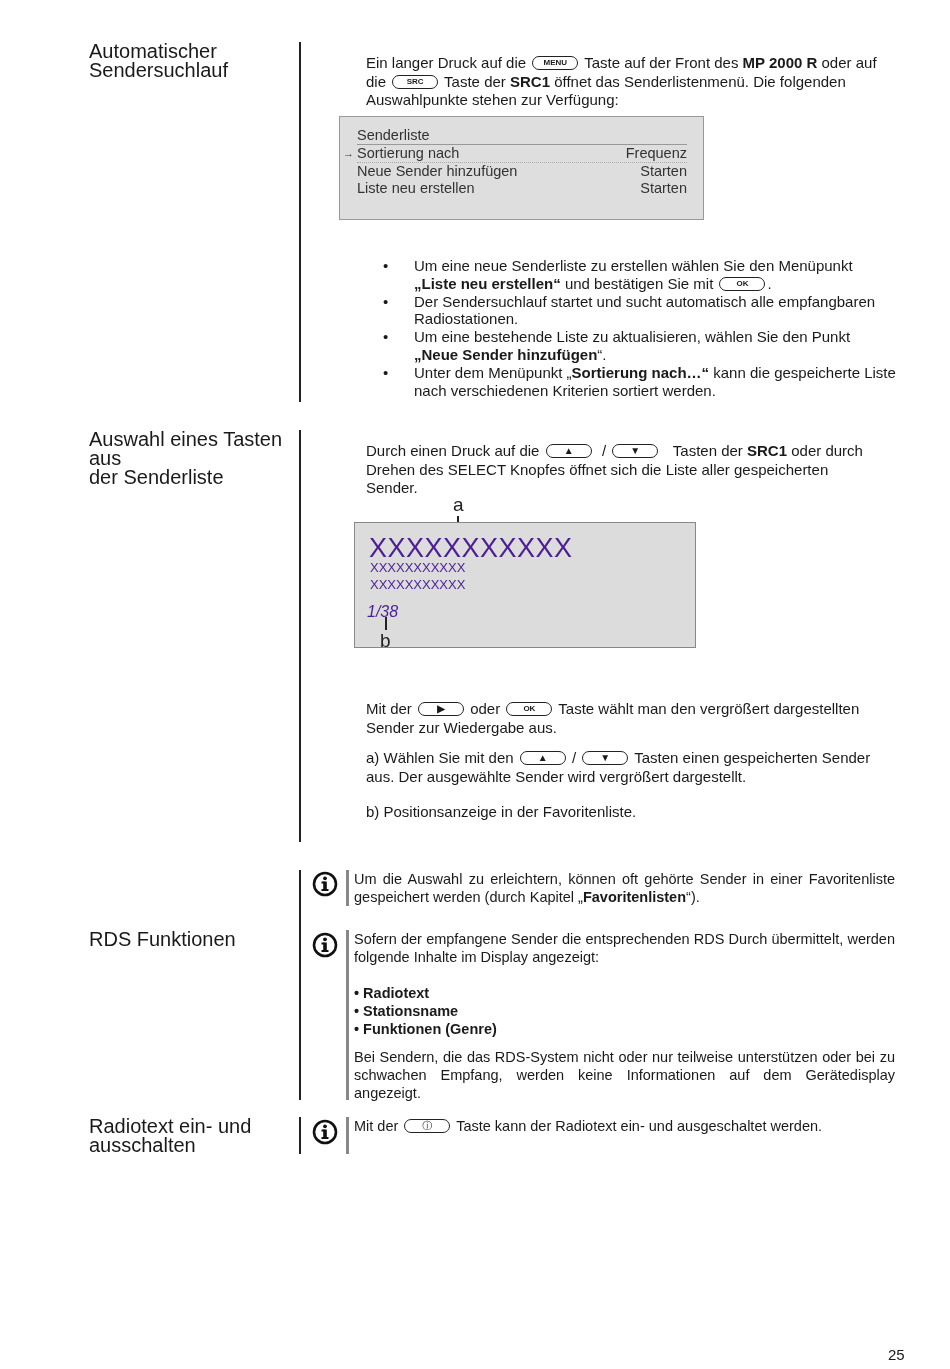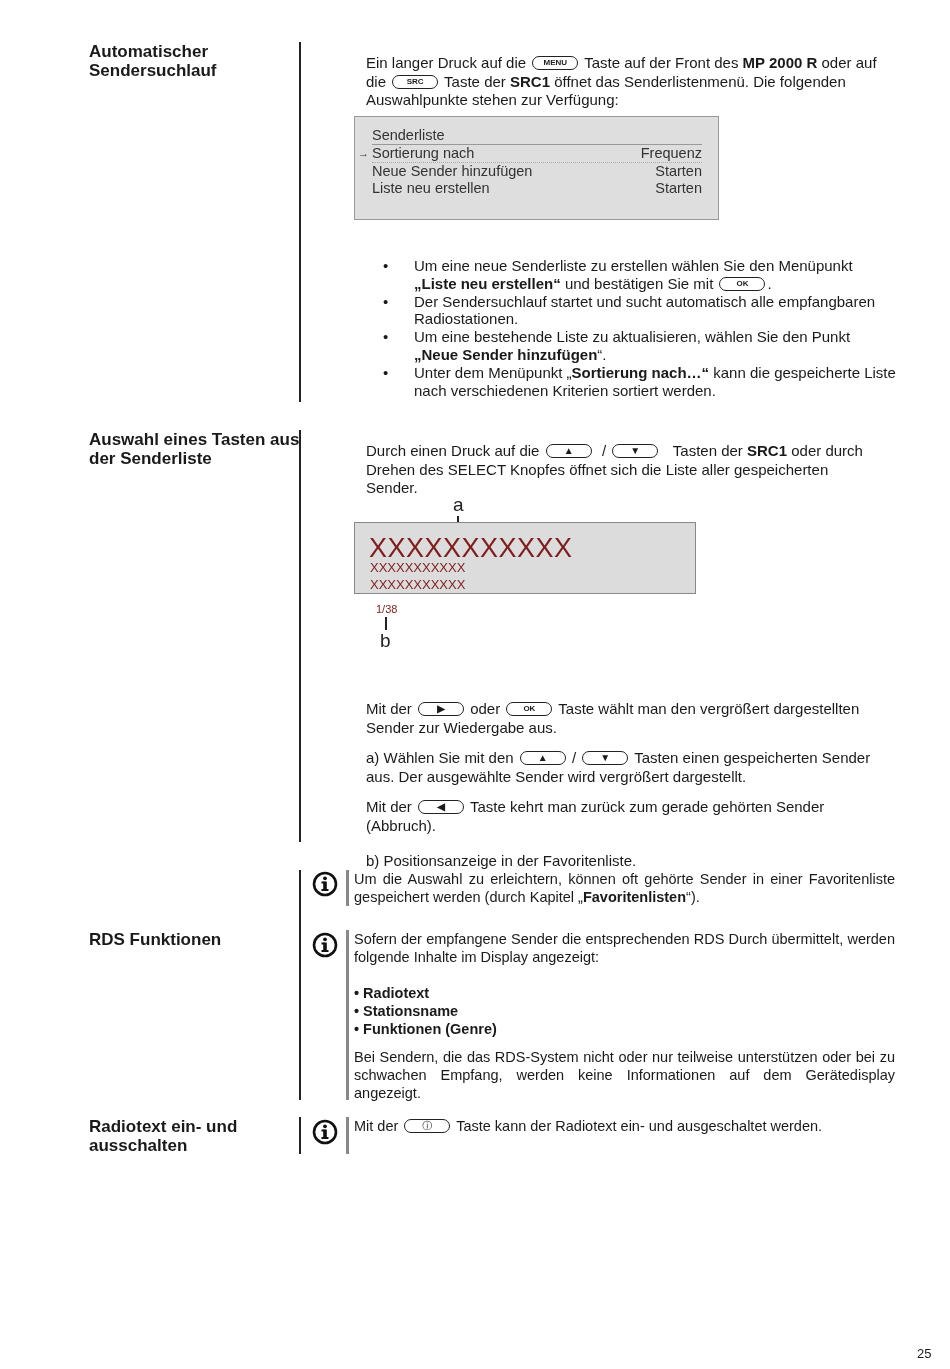--- a/index.html
+++ b/index.html
@@ -1,48 +1,48 @@
 <!DOCTYPE html>
 <html><head>
 <meta charset="utf-8">
 <style>
   html, body { margin:0; padding:0; background:#ffffff; }
   body { width:950px; height:1369px; position:relative; font-family:"Liberation Sans", sans-serif; color:#1a1a1a; overflow:hidden; }
-  .heading { position:absolute; left:89px; width:210px; font-weight:bold; font-size:17px; line-height:19px; }
+  .heading { position:absolute; left:89px; width:210px; font-weight:normal; font-size:20px; line-height:19px; }
   .vline { position:absolute; left:299px; width:1.5px; background:#222; }
   .content { position:absolute; left:354px; width:540px; font-size:15px; line-height:18.5px; }
   .content p { margin:12px; }
   b { font-weight:bold; }
   .key { display:inline-block; vertical-align:middle; height:12px; border:1.2px solid #222; border-radius:7px; font-size:8px; font-weight:bold; line-height:12px; text-align:center; margin:0 2px; position:relative; top:-1px; }
   .k-menu { width:44px; }
   .k-src { width:44px; }
   .k-ok { width:44px; }
   .k-arrow { width:44px; font-size:10px; }
   .k-info { width:44px; font-size:10px; font-weight:normal; }
-  .menu-box { position:absolute; left:354px; top:116px; width:365px; height:104px; background:#dedede; border:1px solid #999; box-sizing:border-box; font-size:14.5px; color:#333; }
+  .menu-box { position:absolute; left:339px; top:116px; width:365px; height:104px; background:#dedede; border:1px solid #999; box-sizing:border-box; font-size:14.5px; color:#333; }
   .menu-box .row { position:absolute; left:17px; right:16px; height:17px; line-height:17px; }
   .menu-box .row .val { position:absolute; right:0; top:0; }
   .menu-box .title-row { border-bottom:1px solid #999; }
   .menu-box .sel-row { border-bottom:1px dotted #aaa; }
   .menu-box .arrow { position:absolute; left:-14px; font-size:11px; }
   ul.bullets { position:absolute; left:383px; top:257px; width:515px; margin:0; padding:0; list-style:none; font-size:15px; line-height:17.8px; }
   ul.bullets li { position:relative; padding-left:31px; }
   ul.bullets li .dot { position:absolute; left:0; top:0; }
-  .display { position:absolute; left:354px; top:522px; width:342px; height:72px; background:#dcdcdc; border:1px solid #888; box-sizing:border-box; color:#7f1d1d; }
+  .display { position:absolute; left:354px; top:522px; width:342px; height:126px; background:#dcdcdc; border:1px solid #888; box-sizing:border-box; color:#4c1d95; }
   .display .big { position:absolute; left:14px; top:10px; font-size:27px; letter-spacing:0.5px; }
   .display .small { position:absolute; left:15px; font-size:13px; }
-  .display .pos { position:absolute; left:21px; top:80px; font-size:11px; }
+  .display .pos { position:absolute; left:12px; top:80px; font-size:16px;font-style:italic; }
   .marker { position:absolute; font-size:19px; color:#222; }
   .tick { position:absolute; width:1.5px; background:#222; }
   .info-icon { position:absolute; left:312px; width:26px; height:26px; }
   .bar { position:absolute; left:346px; width:3px; background:#888; }
   .note { position:absolute; left:354px; width:541px; font-size:14.5px; line-height:18px; text-align:justify; }
   .note p { margin:0; }
   .note ul { margin:0; padding:0; list-style:none; }
-  .pagenum { position:absolute; left:917px; top:1346px; font-size:13px; }
+  .pagenum { position:absolute; left:888px; top:1346px; font-size:15px; }
 </style>
 </head>
 <body>
 
 <div>
   <div class="heading" style="top:42px;">
     <span>Automatischer</span><br>
     <span>Sendersuchlauf</span>
   </div>
   <div class="vline" style="top:42px;height:360px;"></div>
@@ -140,25 +140,20 @@
       <span>oder</span>
       <span class="key k-ok">OK</span>
       <span>Taste wählt man den vergrößert dargestellten Sender zur Wiedergabe aus.</span>
     </p>
     <p>
       <span>a) Wählen Sie mit den</span>
       <span class="key k-arrow">▲</span>
       <span>/</span>
       <span class="key k-arrow">▼</span>
       <span>Tasten einen gespeicherten Sender aus. Der ausgewählte Sender wird vergrößert dargestellt.</span>
-    </p>
-    <p>
-      <span>Mit der</span>
-      <span class="key k-arrow">◀</span>
-      <span>Taste kehrt man zurück zum gerade gehörten Sender (Abbruch).</span>
     </p>
     <p style="margin-top:17px;">b) Positionsanzeige in der Favoritenliste.</p>
   </div>
 </div>
 
 <div>
   <div class="vline" style="top:870px;height:38px;"></div>
   <svg class="info-icon" style="top:871px;" viewBox="0 0 26 26">
     <circle cx="13" cy="13" r="11" fill="none" stroke="#111" stroke-width="2.6"></circle>
     <circle cx="13" cy="7.3" r="1.9" fill="#111"></circle>

